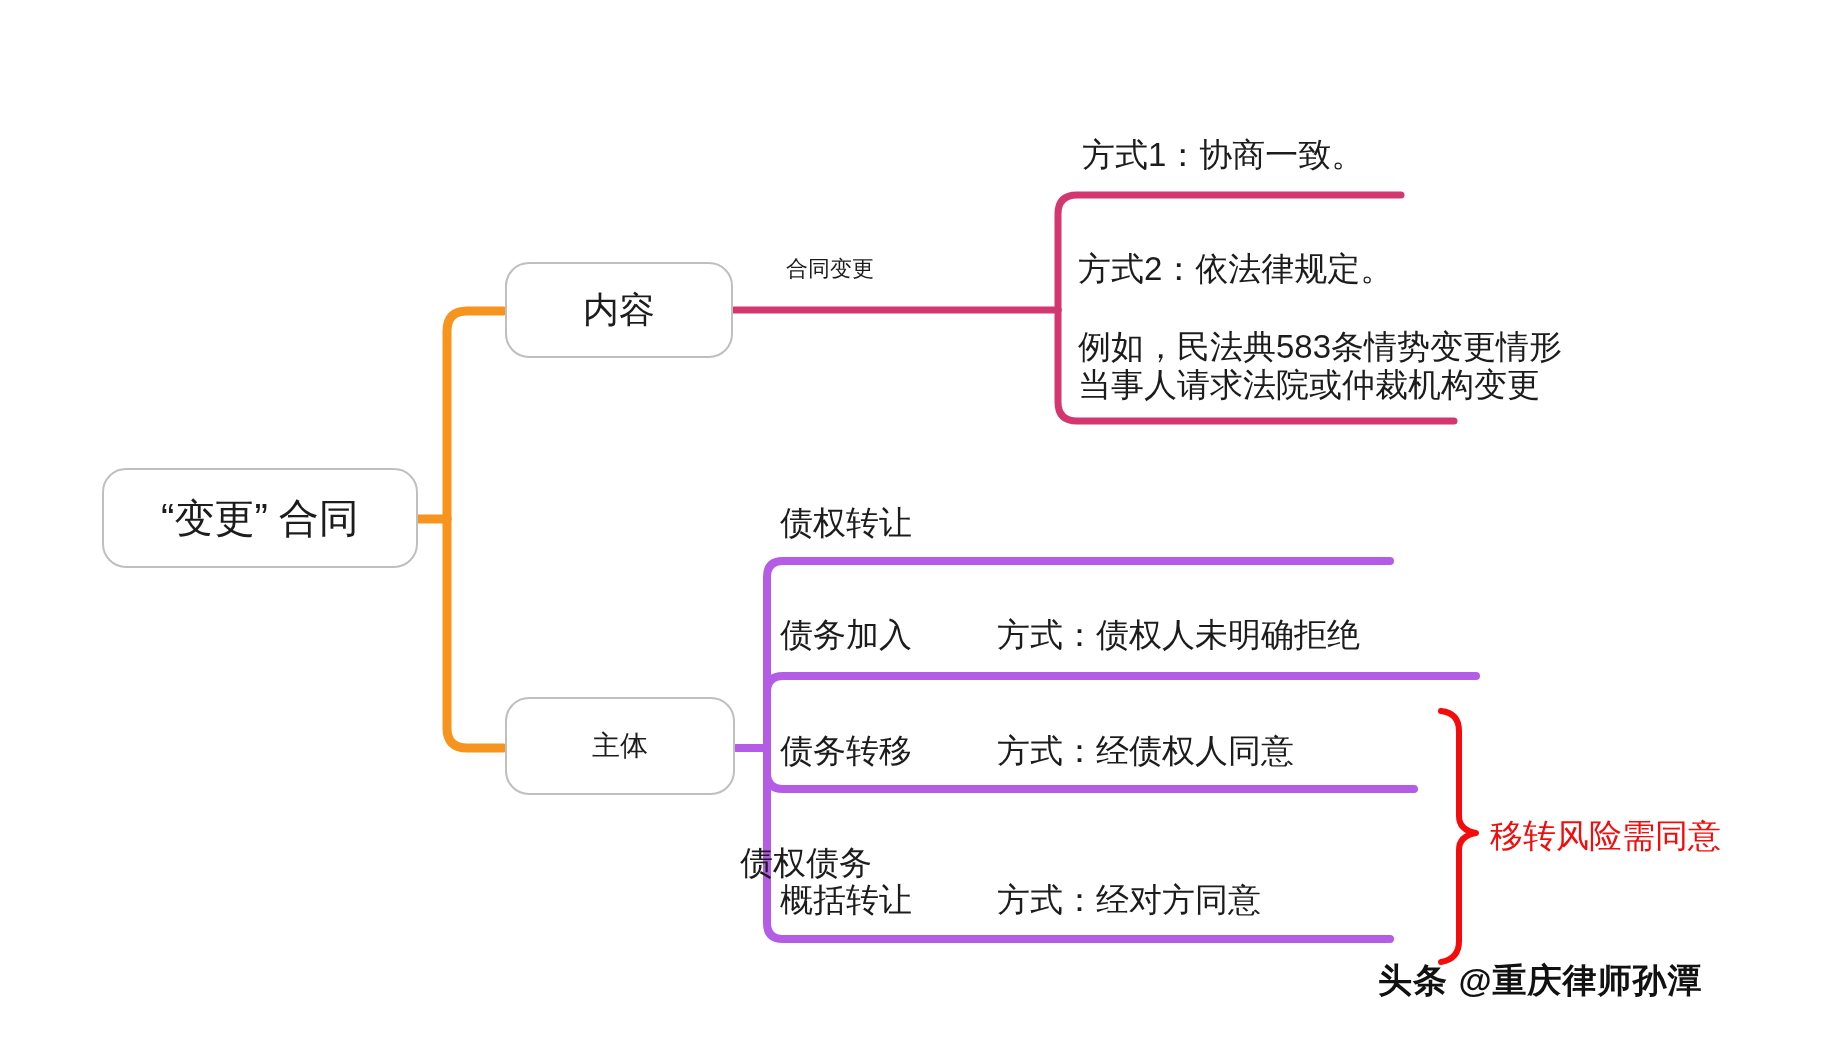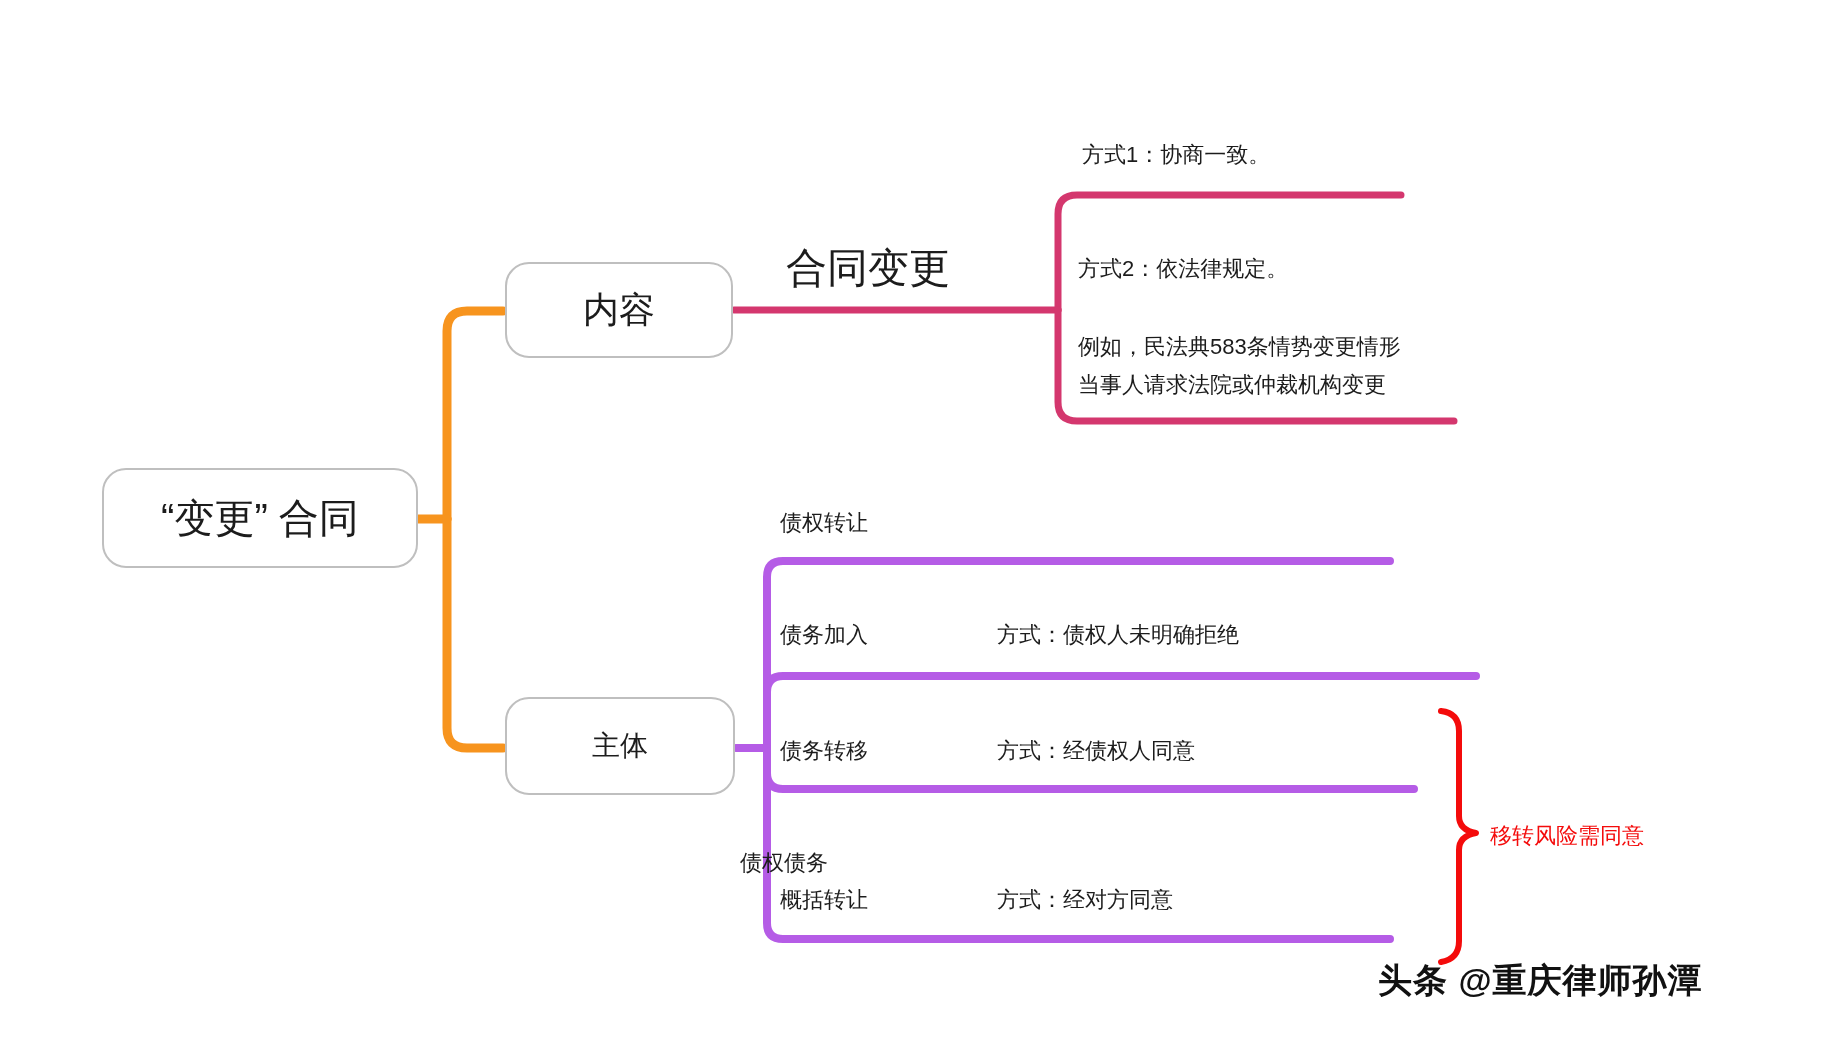--- a/index.html
+++ b/index.html
@@ -14,22 +14,22 @@
   .stroke-purple{stroke:var(--purple,#b55ce6);stroke-width:8;}
   .stroke-red{stroke:var(--red,#f40b0b);stroke-width:6;}
   .node{
     position:absolute;background:#ffffff;border:2px solid var(--border,#bfbfbf);
     border-radius:24px;display:flex;align-items:center;justify-content:center;
     color:var(--text,#1c1c1c);box-sizing:border-box;white-space:nowrap;
   }
   .node-root{left:102px;top:468px;width:316px;height:100px;font-size:40px;}
   .node-content{left:505px;top:262px;width:228px;height:96px;font-size:36px;}
   .node-subject{left:505px;top:697px;width:230px;height:98px;font-size:28px;}
-  .lbl{position:absolute;white-space:nowrap;font-size:22px;line-height:37px;color:var(--text,#1c1c1c);}
-  .lbl-edge{left:786px;top:250px;font-size:41px;}
+  .lbl{position:absolute;white-space:nowrap;font-size:33px;line-height:37px;color:var(--text,#1c1c1c);}
+  .lbl-edge{left:786px;top:250px;font-size:22px;}
   .lbl-way1{left:1082px;top:136px;}
   .lbl-way2a{left:1078px;top:250px;}
   .lbl-way2b{left:1078px;top:328px;}
   .lbl-way2c{left:1078px;top:366px;}
   .lbl-c1{left:780px;top:504px;}   .lbl-m1{left:997px;top:504px;}
   .lbl-c2{left:780px;top:616px;}   .lbl-m2{left:997px;top:616px;}
   .lbl-c3{left:780px;top:732px;}   .lbl-m3{left:997px;top:732px;}
   .lbl-c4a{left:740px;top:844px;}  .lbl-c4b{left:780px;top:881px;}
   .lbl-m4{left:997px;top:881px;}
   .lbl-brace{left:1490px;top:817px;color:var(--red,#f40b0b);}

